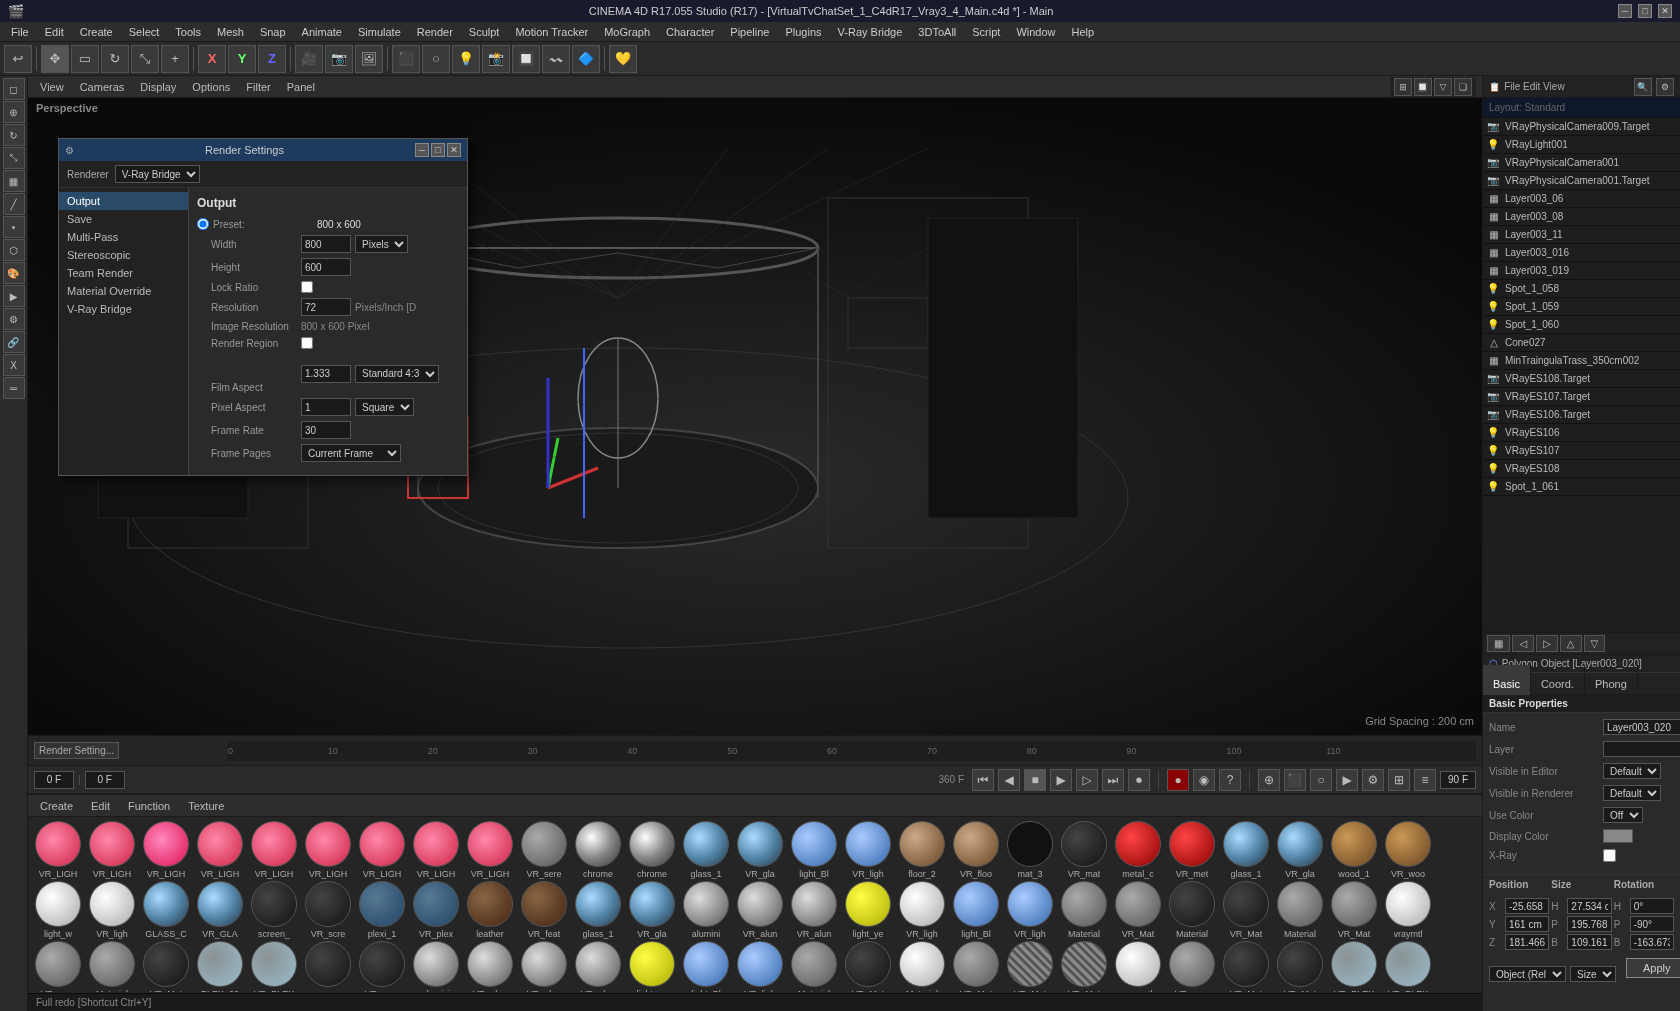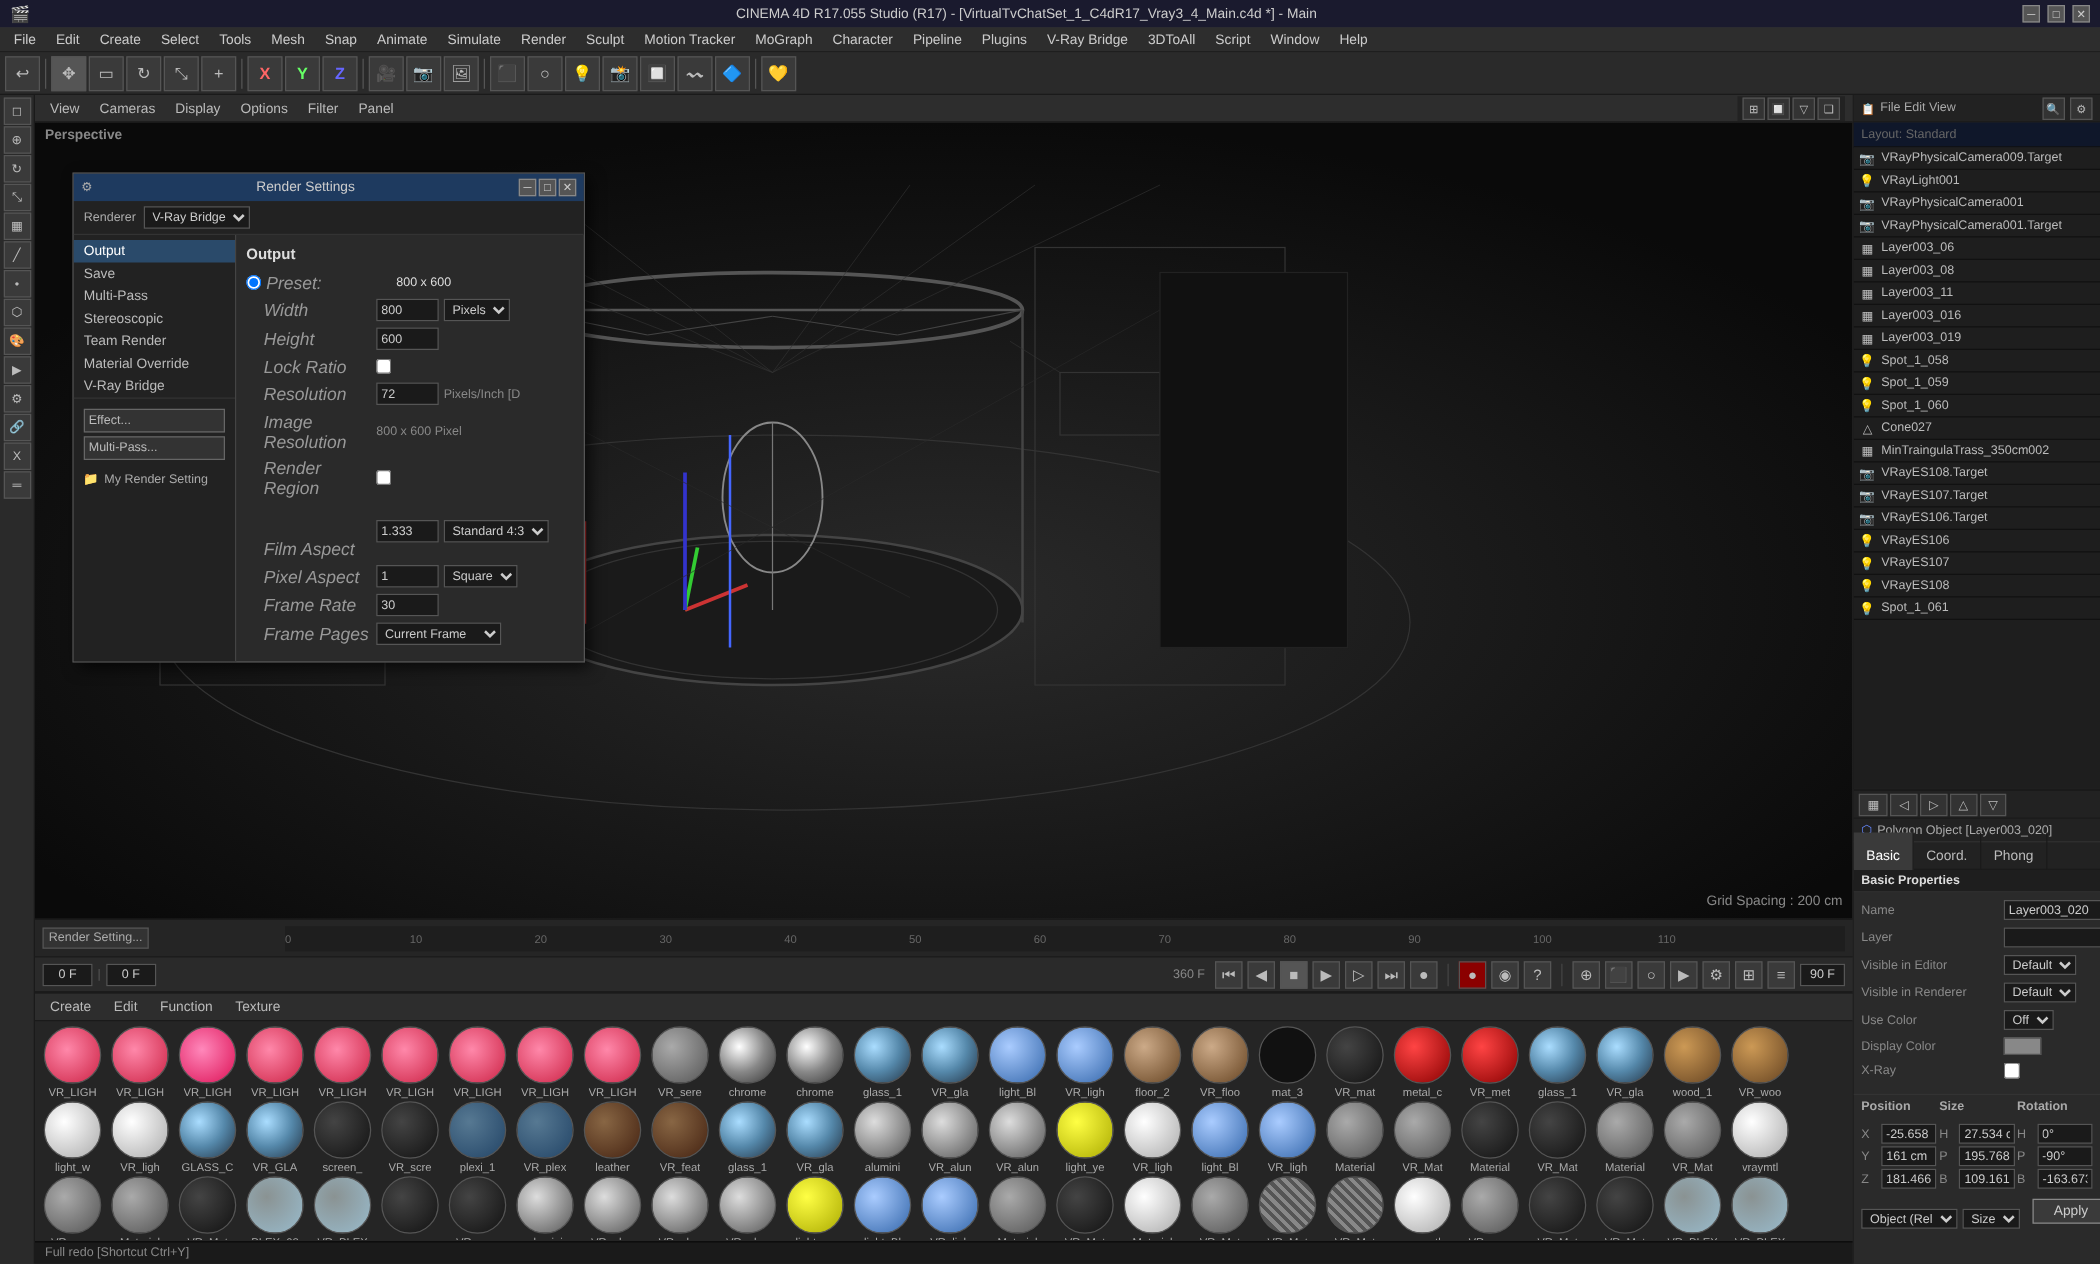--- a/index.html
+++ b/index.html
@@ -179,21 +179,21 @@
     }
     .rs-sidebar-item {
       padding: 3px 8px; cursor: pointer; font-size: 11px; color: #bbb; display: flex; align-items: center; gap: 4px;
     }
     .rs-sidebar-item.active { background: #2a4a6a; color: #fff; }
     .rs-sidebar-footer { padding: 8px; border-top: 1px solid #333; }
     .rs-footer-btn { width: 100%; padding: 3px; background: #333; border: 1px solid #666; color: #bbb; cursor: pointer; font-size: 10px; text-align: left; margin-bottom: 3px; }
     #rs-content { flex: 1; padding: 8px; overflow-y: auto; }
     .rs-section-title { font-size: 12px; font-weight: bold; color: #ddd; margin-bottom: 8px; }
     .rs-row { display: flex; align-items: center; margin-bottom: 5px; gap: 4px; }
-    .rs-label { width: 100px; color: #999; font-size: 14px; flex-shrink: 0; font-style: italic; }
+    .rs-label { width: 100px; color: #999; font-size: 10px; flex-shrink: 0; }
     .rs-input { height: 18px; background: #1a1a1a; border: 1px solid #555; color: #ccc; font-size: 10px; padding: 0 3px; }
     .rs-input-sm { width: 50px; }
     .rs-select { height: 18px; background: #1a1a1a; border: 1px solid #555; color: #ccc; font-size: 10px; padding: 0 2px; }
     .rs-radio { width: 12px; height: 12px; }
     .rs-check { width: 12px; height: 12px; }
 
     
     #object-list::-webkit-scrollbar { width: 6px; }
     #object-list::-webkit-scrollbar-track { background: #1a1a1a; }
     #object-list::-webkit-scrollbar-thumb { background: #555; }
@@ -395,28 +395,20 @@
         <div id="rs-body">
           <div id="rs-sidebar">
             <div class="rs-sidebar-item active">Output</div>
             <div class="rs-sidebar-item">Save</div>
             <div class="rs-sidebar-item">Multi-Pass</div>
             <div class="rs-sidebar-item">Stereoscopic</div>
             <div class="rs-sidebar-item">Team Render</div>
             <div class="rs-sidebar-item">Material Override</div>
             <div class="rs-sidebar-item">V-Ray Bridge</div>
 
-            <div class="rs-sidebar-footer">
-              <button class="rs-footer-btn">Effect...</button>
-              <button class="rs-footer-btn">Multi-Pass...</button>
-              <div style="margin-top:6px; cursor:pointer; display:flex; align-items:center; gap:4px; font-size:10px; color:#aaa;">
-                <span>📁</span>
-                <span>My Render Setting</span>
-              </div>
-            </div>
           </div>
 
           <div id="rs-content">
             <div class="rs-section-title">Output</div>
 
             <div class="rs-row">
               <input type="radio" class="rs-radio" checked="" style="">
               <span class="rs-label">Preset:</span>
               <span style="font-size:10px; color:#ddd;">800 x 600</span>
             </div>

